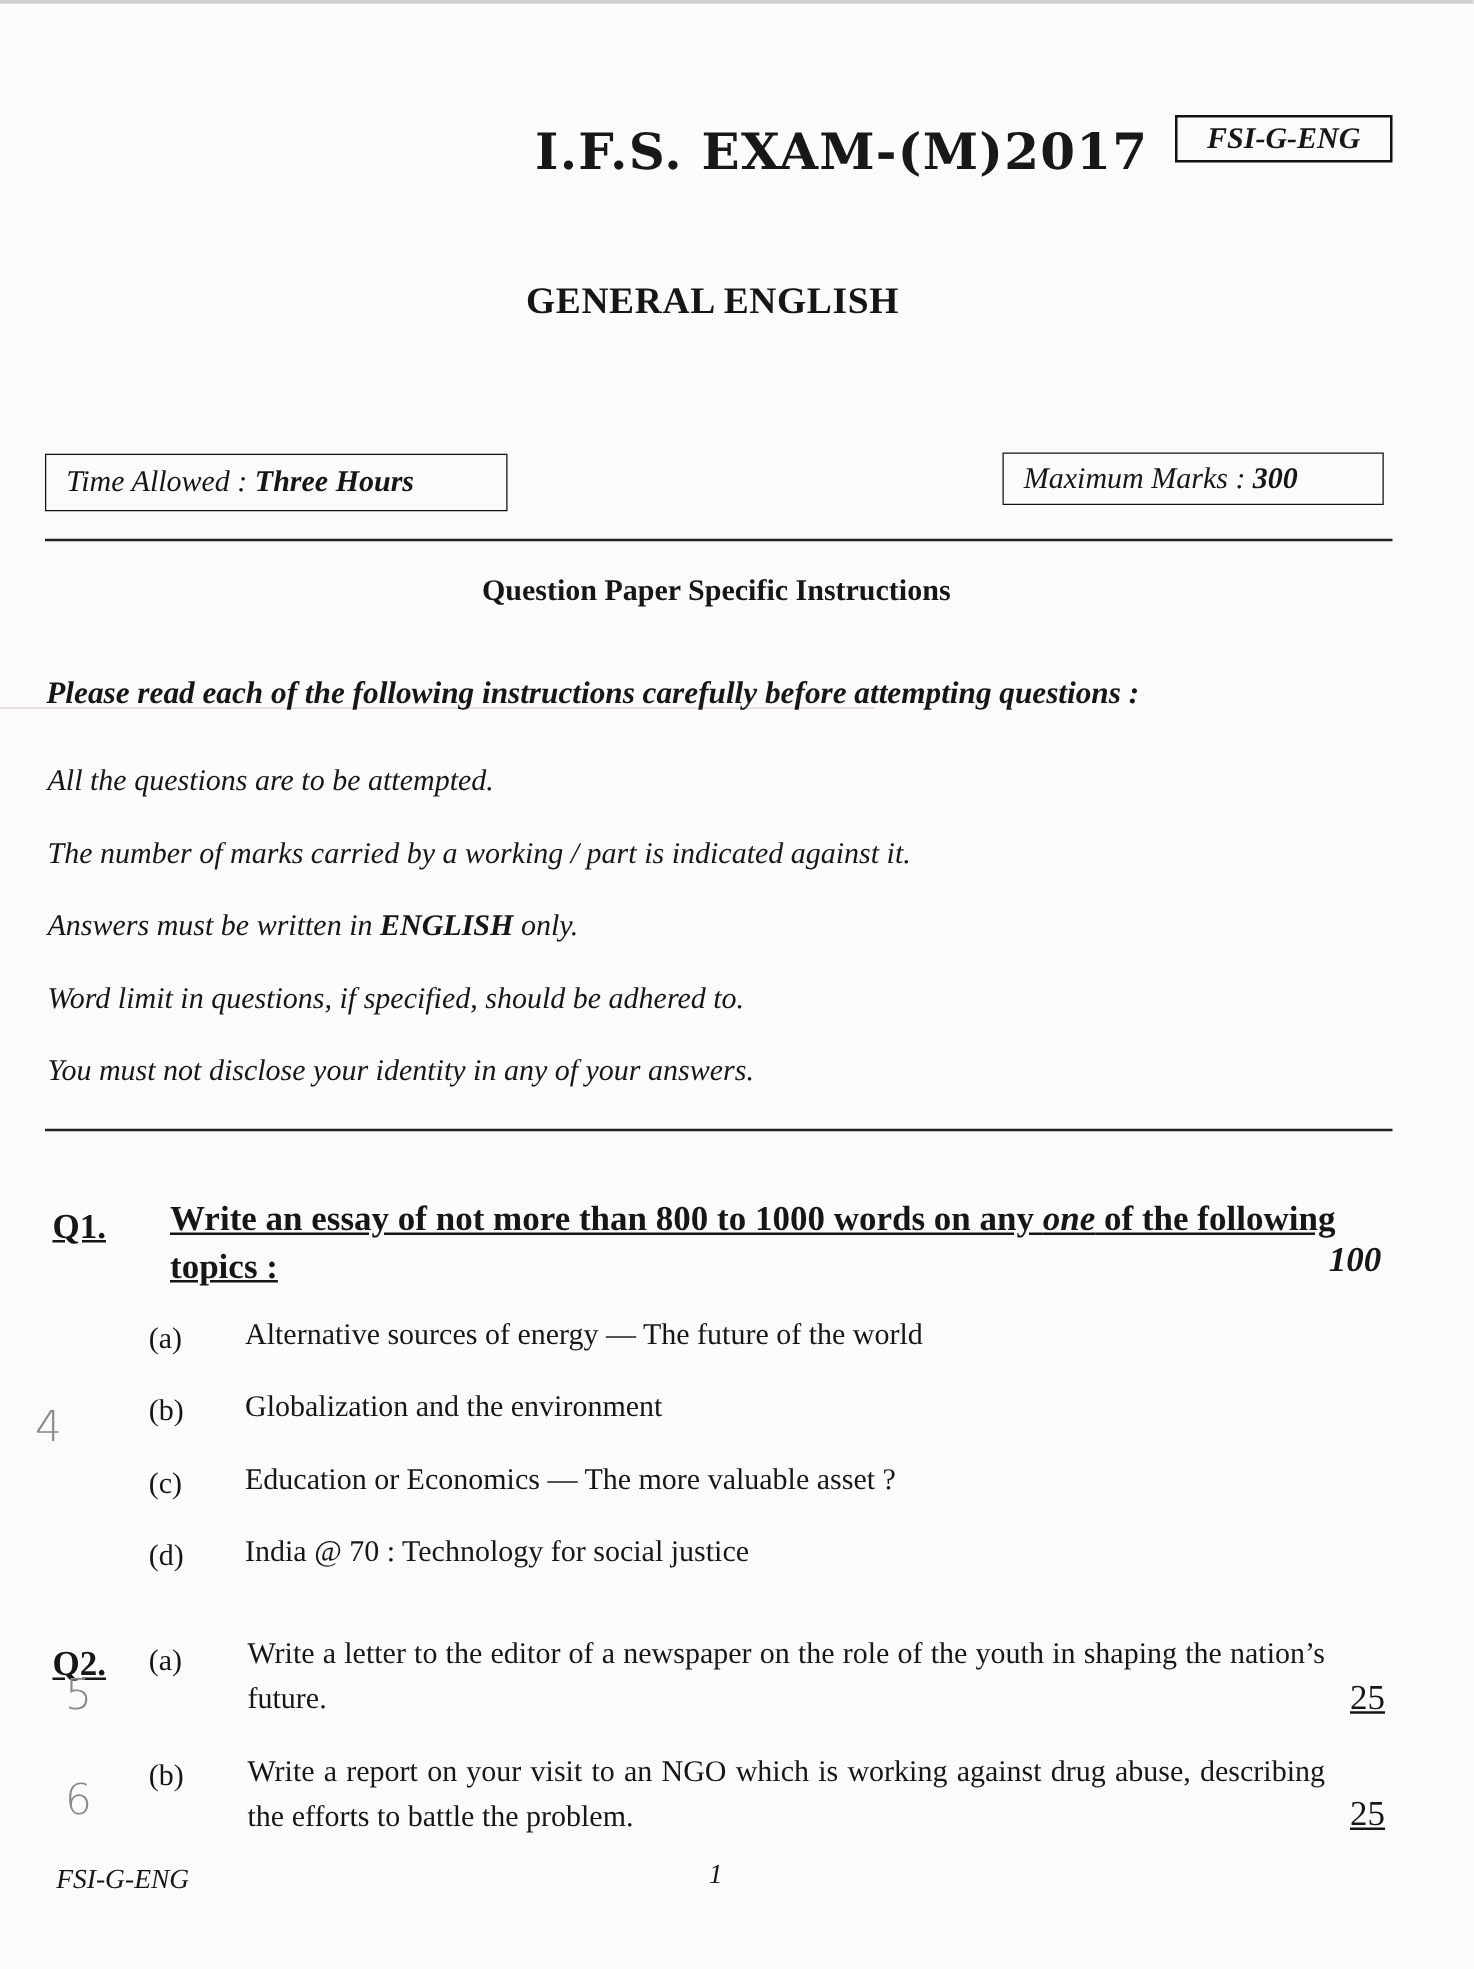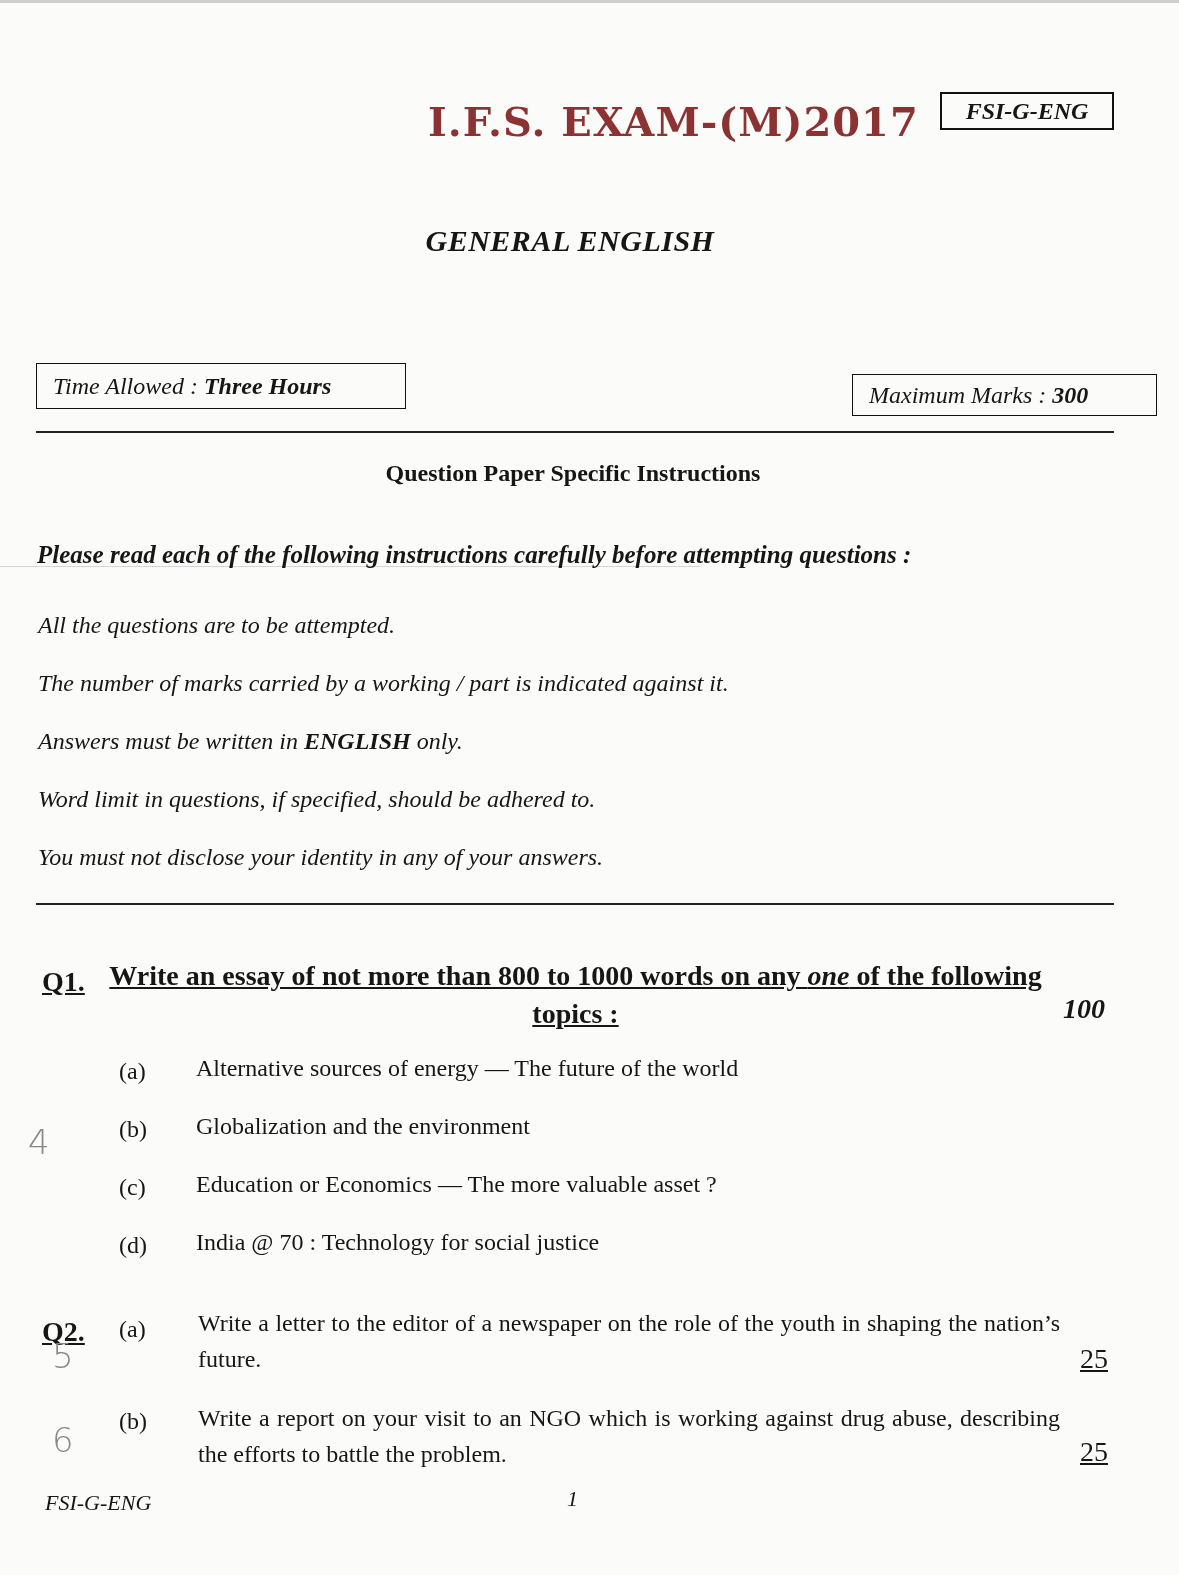--- a/index.html
+++ b/index.html
@@ -3,38 +3,38 @@
 <meta charset="utf-8">
 <style>
   html, body { margin: 0; padding: 0; }
   body {
     width: 1179px; height: 1575px; background: #fbfbfa; position: relative; overflow: hidden;
     font-family: "DejaVu Serif", "Liberation Serif", serif; color: #161616;
   }
   .topline { position: absolute; left: 0; top: 0; width: 1179px; height: 3px; background: #cfcfcf; }
   .stamp {
     position: absolute; left: 428px; top: 98px;
-    font-family: "DejaVu Serif", serif; font-size: 40px; color: #7f1d1d; letter-spacing: 1px;
+    font-family: "DejaVu Serif", serif; font-size: 40px; color: #000000; letter-spacing: 1px;
     font-weight: bold; opacity: 0.9;
   }
   .code-box {
     position: absolute; left: 940px; top: 92px; width: 170px; height: 34px;
     border: 2px solid #111; font-family: "Liberation Serif", serif; font-style: italic; font-weight: bold;
     font-size: 24px; text-align: center; line-height: 34px;
   }
   .title {
     position: absolute; left: 0; width: 1140px; top: 224px; text-align: center;
-    font-family: "Liberation Serif", serif; font-weight: bold; font-size: 30px; letter-spacing: 0.5px; font-style: italic;
+    font-family: "Liberation Serif", serif; font-weight: bold; font-size: 30px; letter-spacing: 0.5px;
   }
   .box {
     position: absolute; border: 1.5px solid #111; font-family: "Liberation Serif", serif;
     font-style: italic; font-size: 24px; line-height: 44px; padding: 0 16px;
   }
   .box.time { left: 36px; top: 363px; width: 336px; height: 44px; }
-  .box.marks { left: 852px; top: 362px; width: 271px; height: 40px; line-height: 40px; margin-top: 12px; }
+  .box.marks { left: 802px; top: 362px; width: 271px; height: 40px; line-height: 40px; }
   .box b { font-weight: bold; }
   .rule { position: absolute; left: 36px; width: 1078px; height: 2px; background: #222; }
   .instr-head {
     position: absolute; left: 0; width: 1146px; top: 460px; text-align: center;
     font-family: "Liberation Serif", serif; font-weight: bold; font-size: 24px;
   }
   .lead {
     position: absolute; left: 37px; top: 536px; width: 1076px;
     font-family: "Liberation Serif", serif; font-weight: bold; font-style: italic; font-size: 25px;
     line-height: 38px; text-align: justify; text-align-last: left;
@@ -80,21 +80,21 @@
 <div class="instr" style="top:670px">The number of marks carried by a working / part is indicated against it.</div>
 <div class="instr" style="top:728px">
   <span>Answers must be written in </span><b>ENGLISH</b><span> only.</span>
 </div>
 <div class="instr" style="top:786px">Word limit in questions, if specified, should be adhered to.</div>
 <div class="instr" style="top:844px">You must not disclose your identity in any of your answers.</div>
 
 <div class="rule" style="top:903px"></div>
 
 <div class="q qnum" style="left:42px; top:966px">Q1.</div>
-<div class="q q1text" style="left:103px; top:957px; width:945px;text-align:center;">
+<div class="q q1text" style="left:136px; top:957px; width:945px;">
   <span>Write an essay of not more than 800 to 1000 words on any </span><i>one</i><span> of the following topics :</span>
 </div>
 <div class="marks-num" style="left:1063px; top:993px">100</div>
 
 <div class="sub-label" style="left:119px; top:1058px">(a)</div>
 <div class="sub-text" style="left:196px; top:1050px">Alternative sources of energy — The future of the world</div>
 <div class="sub-label" style="left:119px; top:1116px">(b)</div>
 <div class="sub-text" style="left:196px; top:1108px">Globalization and the environment</div>
 <div class="sub-label" style="left:119px; top:1174px">(c)</div>
 <div class="sub-text" style="left:196px; top:1166px">Education or Economics — The more valuable asset ?</div>

